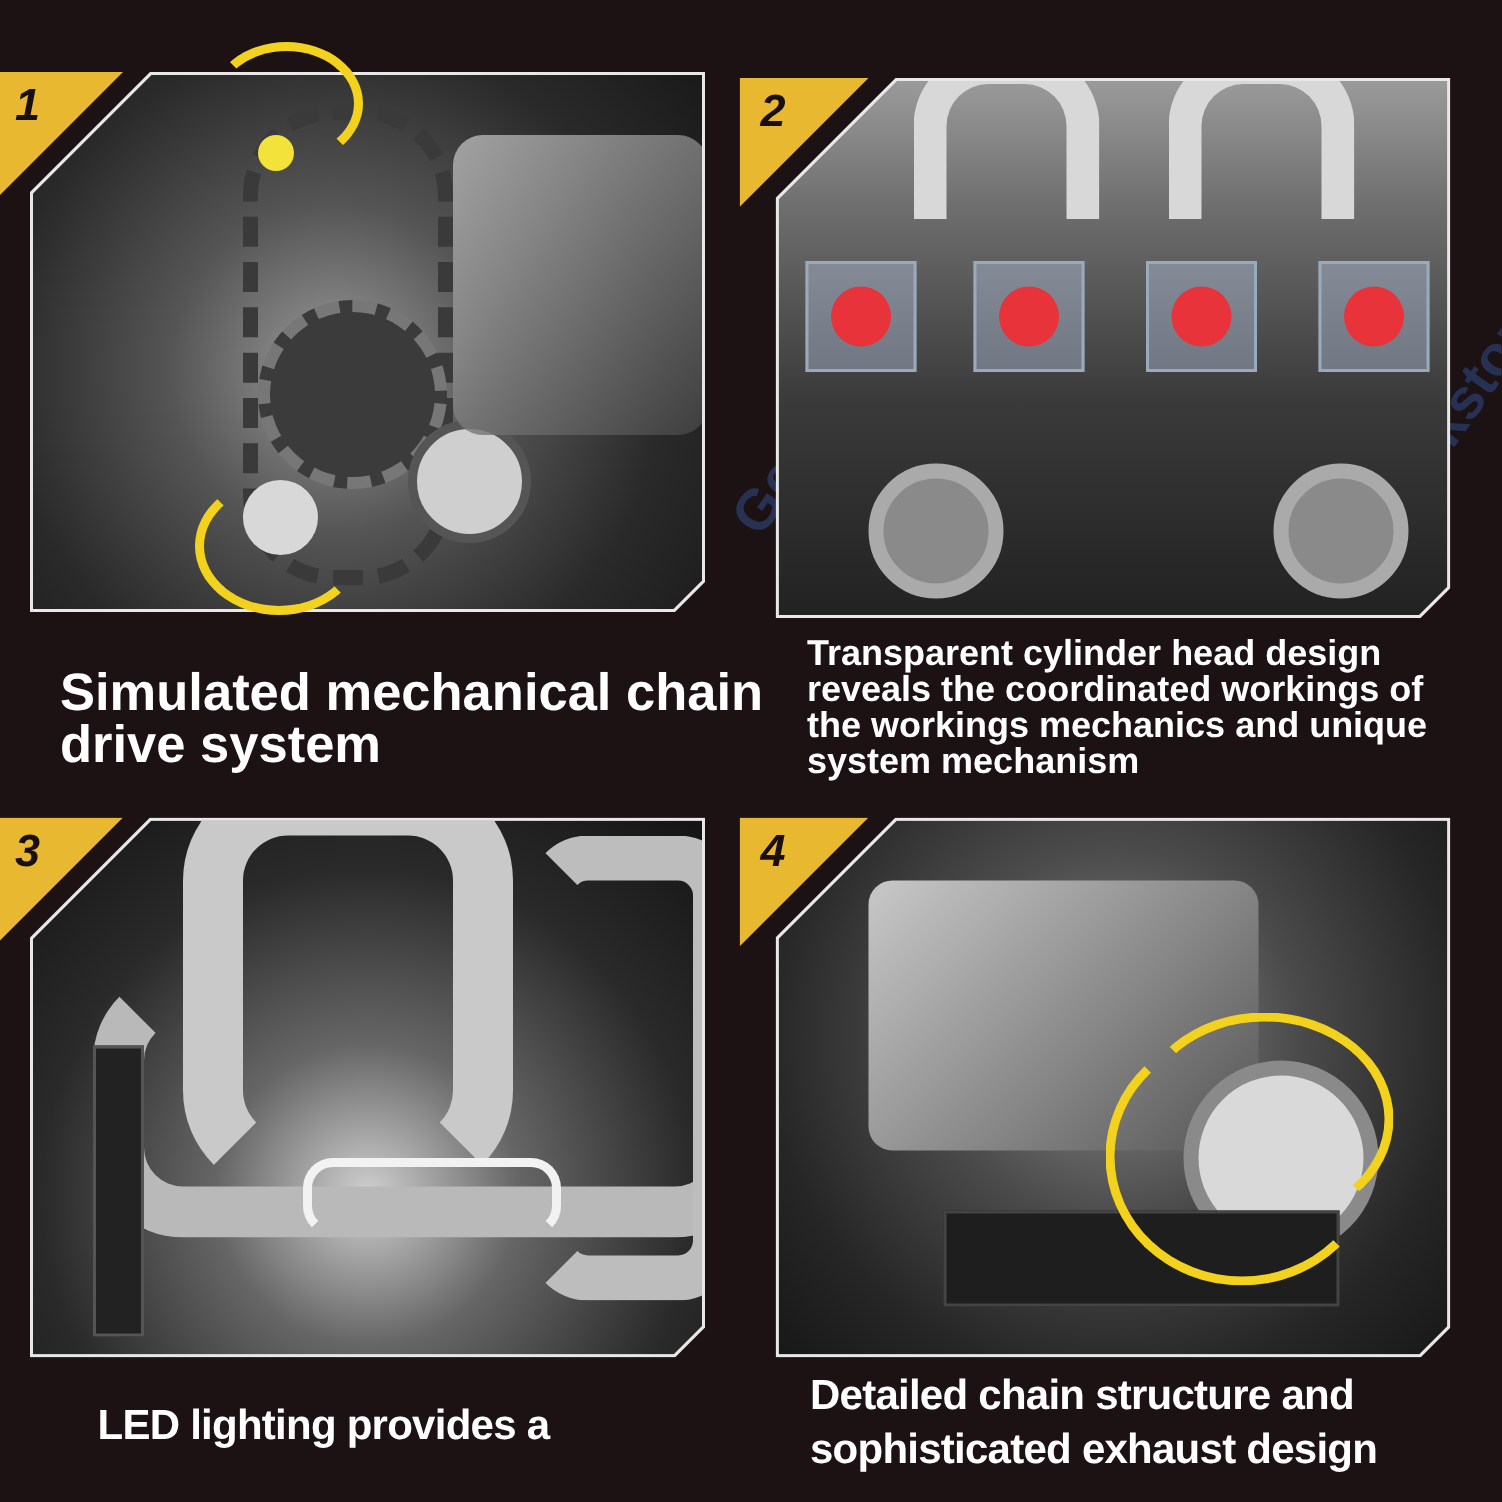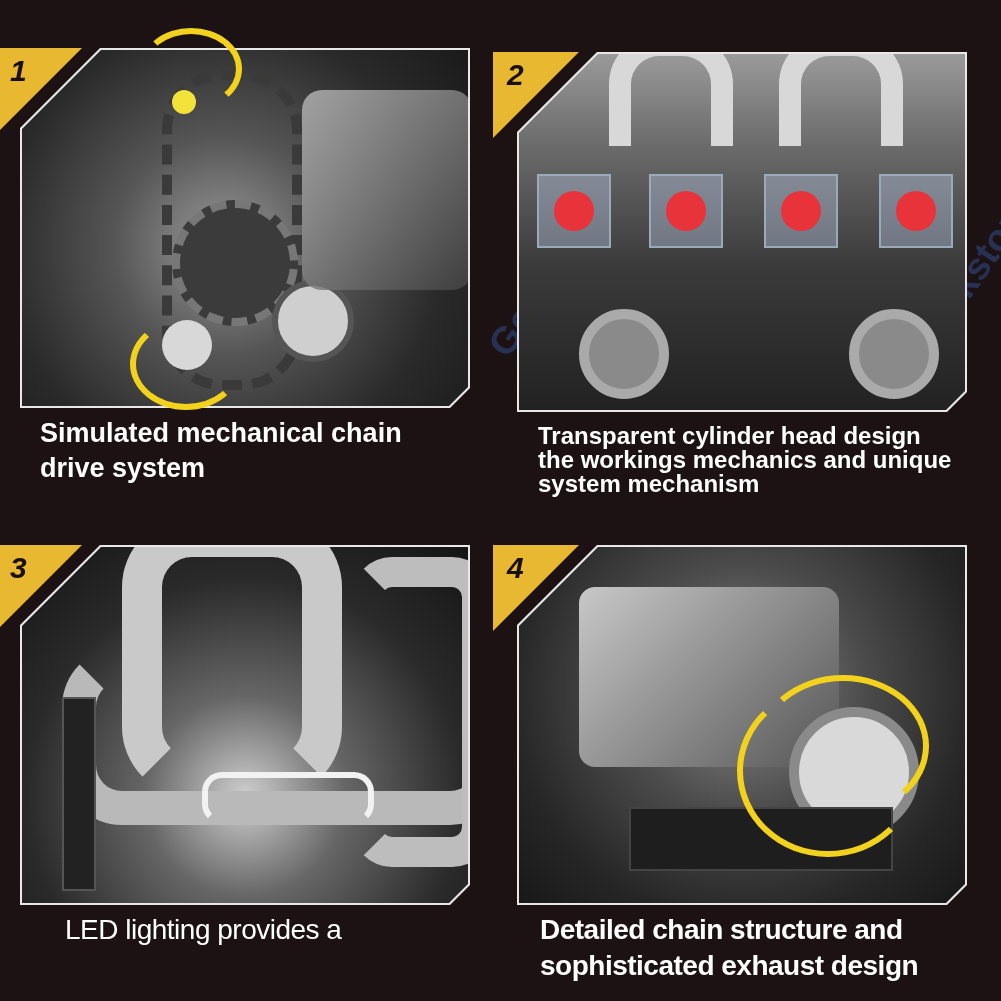--- a/index.html
+++ b/index.html
@@ -64,21 +64,21 @@
     <div class="engine-shape" style="left:250px;top:230px;width:70px;height:70px;border-radius:50%;background:#cfcfcf;border:6px solid #555;"></div>
     <div class="engine-shape" style="left:280px;top:40px;width:170px;height:200px;background:linear-gradient(135deg,#bbb,#444);border-radius:20px;opacity:0.8;"></div>
     <div class="engine-shape" style="left:150px;top:40px;width:24px;height:24px;border-radius:50%;background:#f3e23a;"></div>
   </div>
   <div class="arrow" style="left:120px;top:-20px;width:90px;height:70px;border-bottom-color:transparent;border-left-color:transparent;"></div>
   <div class="arrow" style="left:110px;top:270px;width:100px;height:80px;border-top-color:transparent;border-right-color:transparent;"></div>
   <div class="badge">
       <span>1</span>
     </div>
 </div>
-<div class="caption" style="left:40px; top:416px; font-size:27px; line-height:35px;">
+<div class="caption" style="left:40px; top:444px; font-size:35px; line-height:35px;">
   <div>Simulated mechanical chain</div>
   <div>drive system</div>
 </div>
 
 <div class="panel" style="left:517px; top:52px;">
   <div class="frame"></div>
   <div class="photo" style="background:linear-gradient(180deg,#9a9a9a 0%,#6c6c6c 25%,#3a3a3a 60%,#222 100%);">
     <div class="engine-shape" style="left:90px;top:-20px;width:80px;height:90px;border:22px solid #d8d8d8;border-bottom:none;border-radius:50px 50px 0 0;"></div>
     <div class="engine-shape" style="left:260px;top:-20px;width:80px;height:90px;border:22px solid #d8d8d8;border-bottom:none;border-radius:50px 50px 0 0;"></div>
     <div class="engine-shape" style="left:18px;top:120px;width:70px;height:70px;background:rgba(200,220,255,0.35);border:2px solid #9ab;">
@@ -95,39 +95,40 @@
       </div>
     <div class="engine-shape" style="left:60px;top:255px;width:70px;height:70px;border-radius:50%;background:#8a8a8a;border:10px solid #aaa;"></div>
     <div class="engine-shape" style="left:330px;top:255px;width:70px;height:70px;border-radius:50%;background:#8a8a8a;border:10px solid #aaa;"></div>
   </div>
   <div class="badge">
       <span>2</span>
     </div>
 </div>
 <div class="caption" style="left:538px; top:424px; font-size:24px; line-height:24px;">
   <div>Transparent cylinder head design</div>
+  <div>reveals the coordinated workings of</div>
   <div>the workings mechanics and unique</div>
   <div>system mechanism</div>
 </div>
 
 <div class="panel" style="left:20px; top:545px;">
   <div class="frame"></div>
   <div class="photo" style="background:radial-gradient(circle at 50% 70%, #cfcfcf 0%, #666 30%, #2a2a2a 65%, #141414 100%);">
     <div class="engine-shape" style="left:100px;top:-30px;width:140px;height:200px;border:40px solid #c9c9c9;border-radius:70px;border-bottom-color:transparent;"></div>
     <div class="engine-shape" style="left:40px;top:100px;width:380px;height:110px;border:34px solid #b9b9b9;border-radius:60px;border-top-color:transparent;"></div>
     <div class="engine-shape" style="left:330px;top:10px;width:80px;height:250px;border:30px solid #bdbdbd;border-radius:40px;border-left-color:transparent;"></div>
     <div class="engine-shape" style="left:180px;top:225px;width:160px;height:40px;border:6px solid #f2f2f2;border-radius:20px;border-bottom-color:transparent;"></div>
     <div class="engine-shape" style="left:40px;top:150px;width:30px;height:190px;background:#222;border:2px solid #555;"></div>
   </div>
   <div class="badge">
       <span>3</span>
     </div>
 </div>
 <div class="caption" style="left:65px; top:912px; font-size:28px; line-height:36px; font-weight:normal; letter-spacing:-0.5px;">
-  <div style="font-weight:normal;">LED lighting provides a</div>
+  <div style="font-weight:bold;margin-top:20px;">LED lighting provides a</div>
 </div>
 
 <div class="panel" style="left:517px; top:545px;">
   <div class="frame"></div>
   <div class="photo" style="background:radial-gradient(circle at 50% 40%, #8a8a8a 0%, #4b4b4b 40%, #262626 75%, #181818 100%);">
     <div class="engine-shape" style="left:60px;top:40px;width:260px;height:180px;background:linear-gradient(135deg,#c8c8c8,#555);border-radius:16px;"></div>
     <div class="engine-shape" style="left:270px;top:160px;width:110px;height:110px;border-radius:50%;background:#d9d9d9;border:10px solid #8a8a8a;"></div>
     <div class="engine-shape" style="left:110px;top:260px;width:260px;height:60px;background:#1e1e1e;border:2px solid #444;"></div>
   </div>
   <div class="arrow" style="left:220px;top:140px;width:170px;height:160px;border-top-color:transparent;border-right-color:transparent;"></div>

